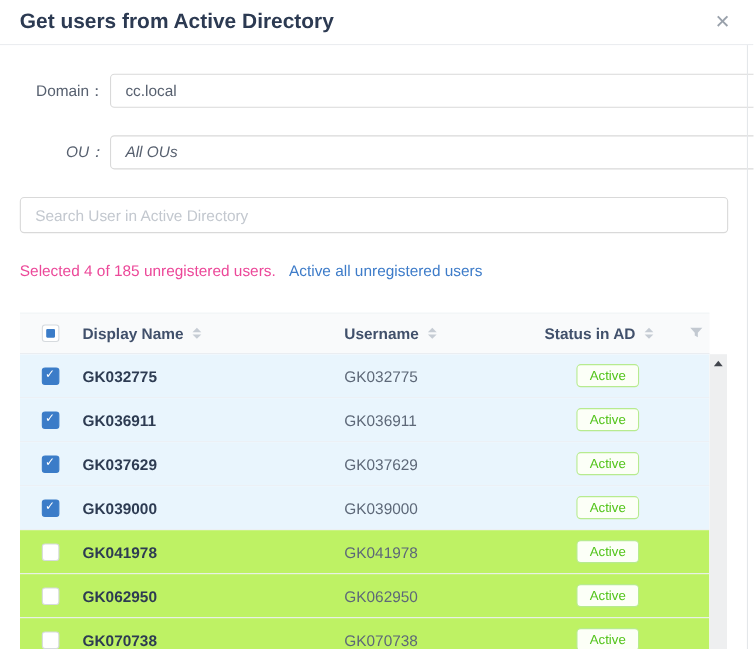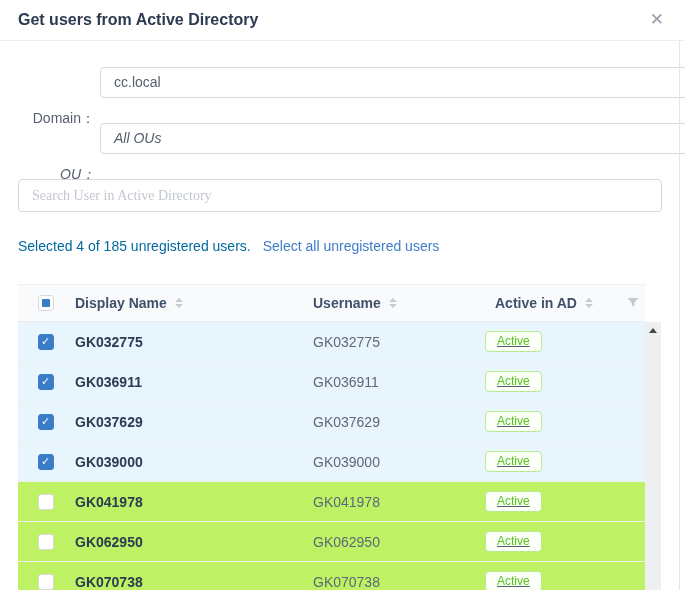--- a/index.html
+++ b/index.html
@@ -13,58 +13,58 @@
   }
   .modal { position: absolute; inset: 0; background: #fff; }
 
   
   .modal-header {
     position: absolute; left: 0; top: 0; right: 0; height: 41px;
     border-bottom: 1px solid #ebedf0;
   }
   .dialog-title {
     position: absolute; left: 18px; top: 0; line-height: 40px;
-    font-size: 16px; font-weight: 600; color: #2c3a52;
+    font-size: 19px; font-weight: 600; color: #2c3a52;
   }
   .close-btn {
     position: absolute; right: 21px; top: 0; line-height: 40px;
     font-size: 17px; color: #99a1ab; cursor: pointer; font-weight: 400;
   }
 
   
   .form-label {
     position: absolute; left: 0; width: 95px; text-align: right;
-    font-size: 14px; color: #57606f; line-height: 31px; margin-top: 36px;
+    font-size: 14px; color: #57606f; line-height: 31px;
   }
   .select-box {
     position: absolute; left: 100px; width: 626px; height: 31px;
     border: 1px solid #d9d9d9; border-radius: 4px; background: #fff;
     font-size: 14px; color: #57606f; line-height: 29px;
     padding-left: 13px; cursor: pointer;
   }
   .lbl-domain, .sel-domain { top: 67px; }
   .lbl-ou, .sel-ou { top: 123px; font-style: italic; }
   .chevron {
     position: absolute; right: 15px; top: 10px;
     width: 8px; height: 8px;
     border-right: 1px solid #c2c7cf; border-bottom: 1px solid #c2c7cf;
     transform: rotate(45deg) translateY(-2px);
   }
   .search-input {
     position: absolute; left: 18px; top: 179px; width: 644px; height: 33px;
     border: 1px solid #d9d9d9; border-radius: 4px;
     font-size: 14px; padding: 0 13px; color: #4c1d95;
-    font-family: Liberation Serif, serif;
+    font-family: Liberation Sans, sans-serif;
     outline: none;
   }
   .search-input::placeholder { color: #c3c8cf; }
 
   
   .summary-line { position: absolute; left: 18px; top: 238px; font-size: 14px; }
-  .summary-text { color: #0369a1; }
+  .summary-text { color: #ec4899; }
   .select-all-link { color: #3e7cc9; margin-left: 12px; cursor: pointer; text-decoration: none; }
 
   
   .table-wrap {
     position: absolute; left: 18px; top: 284px; width: 643px; height: 306px;
     overflow: hidden;
   }
   .thead {
     display: flex; align-items: center; height: 38px; width: 627px;
     background: #f9fafb;
@@ -77,21 +77,21 @@
     border-bottom: 1px solid #edf0f4; background: #bef264;
     font-size: 14px;
   }
   .trow.selected { background: #e9f5fd; }
   .cell { display: flex; align-items: center; }
   .c-check { width: 47px; justify-content: center; flex: none; }
   .c-check .checkbox { margin-left: 8px; }
   .c-display { width: 235px; padding-left: 10px; flex: none; }
   .c-user { width: 185px; padding-left: 13px; flex: none; }
   .c-status { width: 135px; padding-left: 10px; flex: none; }
-  .trow .c-status { padding-left: 0; text-decoration: underline; }
+  .trow .c-status { justify-content: center; padding-left: 0; }
   .c-filter { flex: 1; justify-content: center; }
   .trow .c-display { font-weight: 700; color: #2d3b52; }
   .trow .c-user { color: #5d6878; }
 
   
   .checkbox {
     width: 16px; height: 16px; border: 1px solid #d6dade; border-radius: 3px;
     background: #fff; display: inline-flex; align-items: center; justify-content: center;
     cursor: pointer; flex: none;
   }
@@ -159,21 +159,21 @@
 
   <div class="form-label lbl-ou">OU：</div>
   <div class="select-box sel-ou">
     <span>All OUs</span>
     <i class="chevron"></i>
   </div>
 
   <input class="search-input" type="text" placeholder="Search User in Active Directory" style="">
 
   <div class="summary-line">
-    <span class="summary-text">Selected 4 of 185 unregistered users.</span><a class="select-all-link">Select all unregistered users</a>
+    <span class="summary-text">Selected 4 of 185 unregistered users.</span><a class="select-all-link">Active all unregistered users</a>
   </div>
 
   <div class="table-wrap">
     <div class="thead">
       <div class="cell c-check">
         <span class="checkbox indeterminate">
           <span class="inner-square"></span>
         </span>
       </div>
       <div class="cell c-display">
@@ -184,21 +184,21 @@
         </span>
       </div>
       <div class="cell c-user">
         <span>Username</span>
         <span class="sort-caret">
           <i class="caret-up"></i>
           <i class="caret-down"></i>
         </span>
       </div>
       <div class="cell c-status">
-        <span>Active in AD</span>
+        <span>Status in AD</span>
         <span class="sort-caret">
           <i class="caret-up"></i>
           <i class="caret-down"></i>
         </span>
       </div>
       <div class="cell c-filter">
         <svg width="12" height="12" viewBox="0 0 12 12">
           <path d="M0.5 1 h11 L7.4 5.6 v4.1 L4.6 8 V5.6 Z" fill="#c3c9d1"></path>
         </svg>
       </div>

